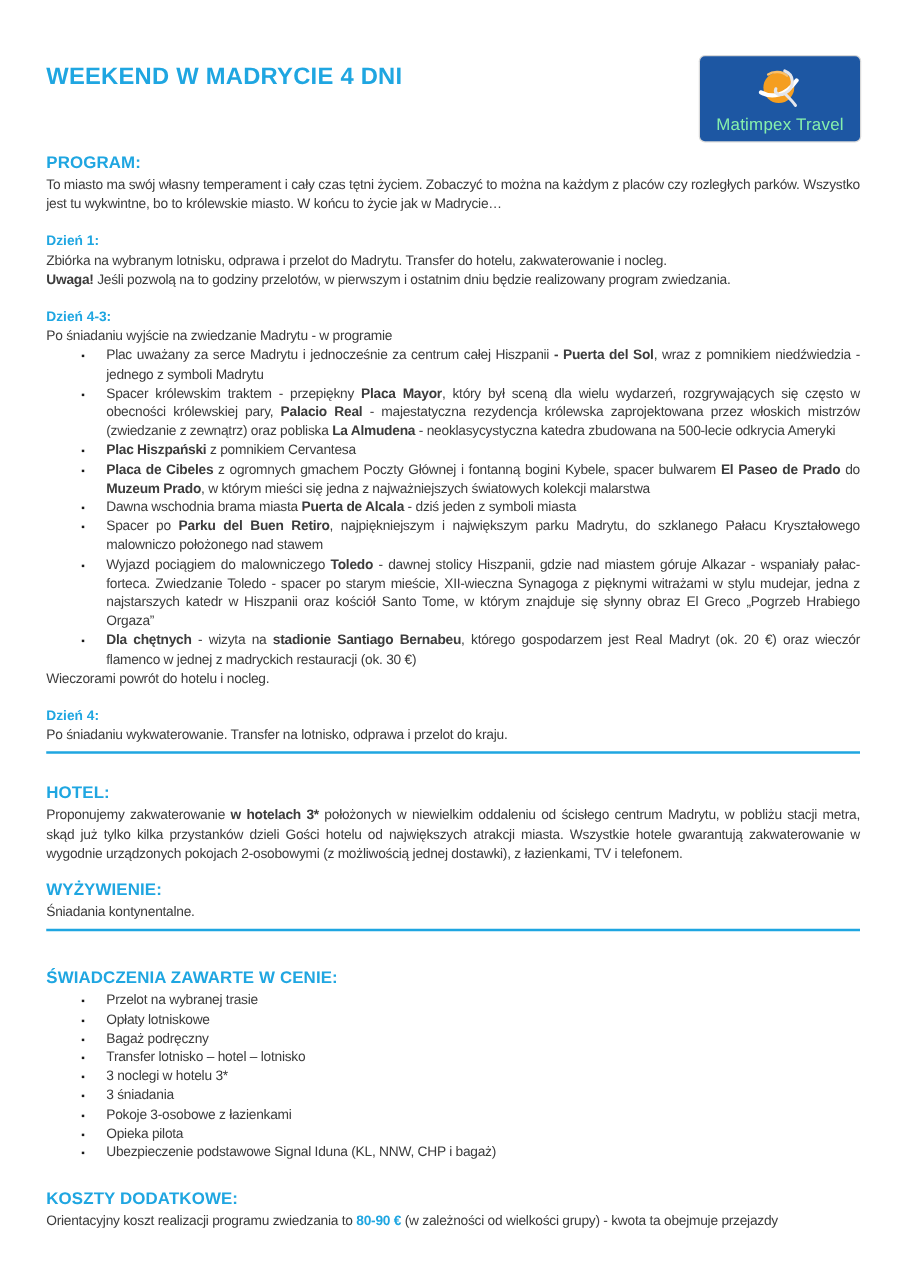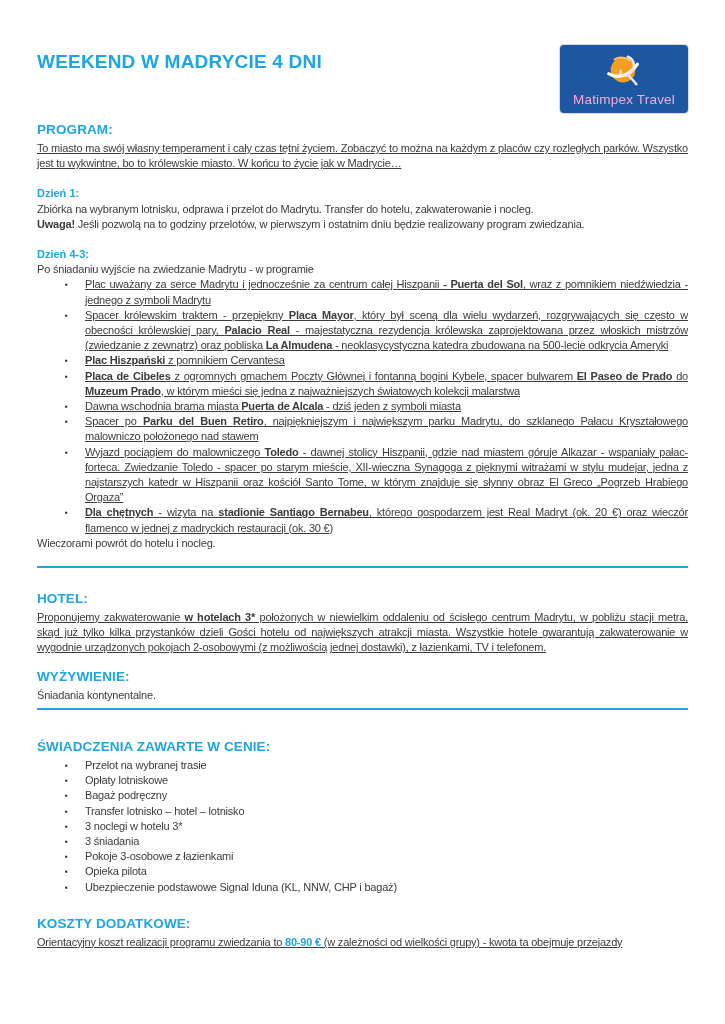--- a/index.html
+++ b/index.html
@@ -11,27 +11,27 @@
   html,body{width:725px;height:1024px;background:#ffffff;}
   body{font-family:"Liberation Sans",sans-serif;color:var(--body-text);}
   .page{width:725px;height:1024px;padding:45px 37px 0 37px;overflow:hidden;background:#fff;}
 
   .header{display:flex;justify-content:space-between;align-items:flex-start;margin-bottom:6px;height:70px;gap:24px;}
   .title{color:var(--accent);font-size:19px;line-height:23px;font-weight:bold;margin-top:5px;letter-spacing:.2px;}
 
   .logo{width:128px;height:68px;background:var(--logo-bg);border-radius:4px;
         box-shadow:0 0 0 1px #d9d9d9;display:flex;flex-direction:column;
         align-items:center;justify-content:center;gap:2px;flex:0 0 auto;}
-  .logo-text{color:#f9a8d4;font-size:13.5px;line-height:15px;letter-spacing:.2px;}
+  .logo-text{color:#86efac;font-size:13.5px;line-height:15px;letter-spacing:.2px;}
 
   h2.sec-h{color:var(--accent);font-size:13.5px;font-weight:bold;line-height:17px;margin-bottom:3px;letter-spacing:.1px;}
   h3.day-h{color:var(--accent);font-size:11px;font-weight:bold;line-height:15.2px;}
 
   p,.bt,.li-text{font-size:11px;line-height:15.2px;letter-spacing:-0.2px;}
-  .just{text-align:justify;text-decoration:underline;}
+  .just{text-align:justify;}
 
   .sec-gap{margin-bottom:15px;}
   .sec-gap-sm{margin-bottom:12px;}
   .sec-gap-lg{margin-bottom:20px;}
 
   .brow{display:flex;}
   .bm{flex:0 0 20px;width:20px;margin-left:28px;font-size:8px;line-height:15.2px;color:#1a1a1a;}
   .bt{flex:1;}
 
   .divider{border:none;border-top:2px solid var(--accent);}
@@ -102,20 +102,24 @@
       </div>
       <div class="brow">
         <span class="bm">▪</span>
         <div class="bt just"><span style="font-weight: bold;">Dla chętnych</span><span> - wizyta na </span><span style="font-weight: bold;">stadionie Santiago Bernabeu</span><span>, którego gospodarzem jest Real Madryt (ok. 20 €) oraz wieczór flamenco w jednej z madryckich restauracji (ok. 30 €)</span></div>
       </div>
     </div>
 
     <p>Wieczorami powrót do hotelu i nocleg.</p>
   </section>
 
+  <section>
+    <h3 class="day-h">Dzień 4:</h3>
+    <p>Po śniadaniu wykwaterowanie. Transfer na lotnisko, odprawa i przelot do kraju.</p>
+  </section>
 
   <hr class="divider d1">
 
   <section class="sec-gap-sm">
     <h2 class="sec-h">HOTEL:</h2>
     <p class="just"><span>Proponujemy zakwaterowanie </span><span style="font-weight: bold;">w hotelach 3*</span><span> położonych w niewielkim oddaleniu od ścisłego centrum Madrytu, w pobliżu stacji metra, skąd już tylko kilka przystanków dzieli Gości hotelu od największych atrakcji miasta. Wszystkie hotele gwarantują zakwaterowanie w wygodnie urządzonych pokojach 2-osobowymi (z możliwością jednej dostawki), z łazienkami, TV i telefonem.</span></p>
   </section>
 
   <section>
     <h2 class="sec-h">WYŻYWIENIE:</h2>

